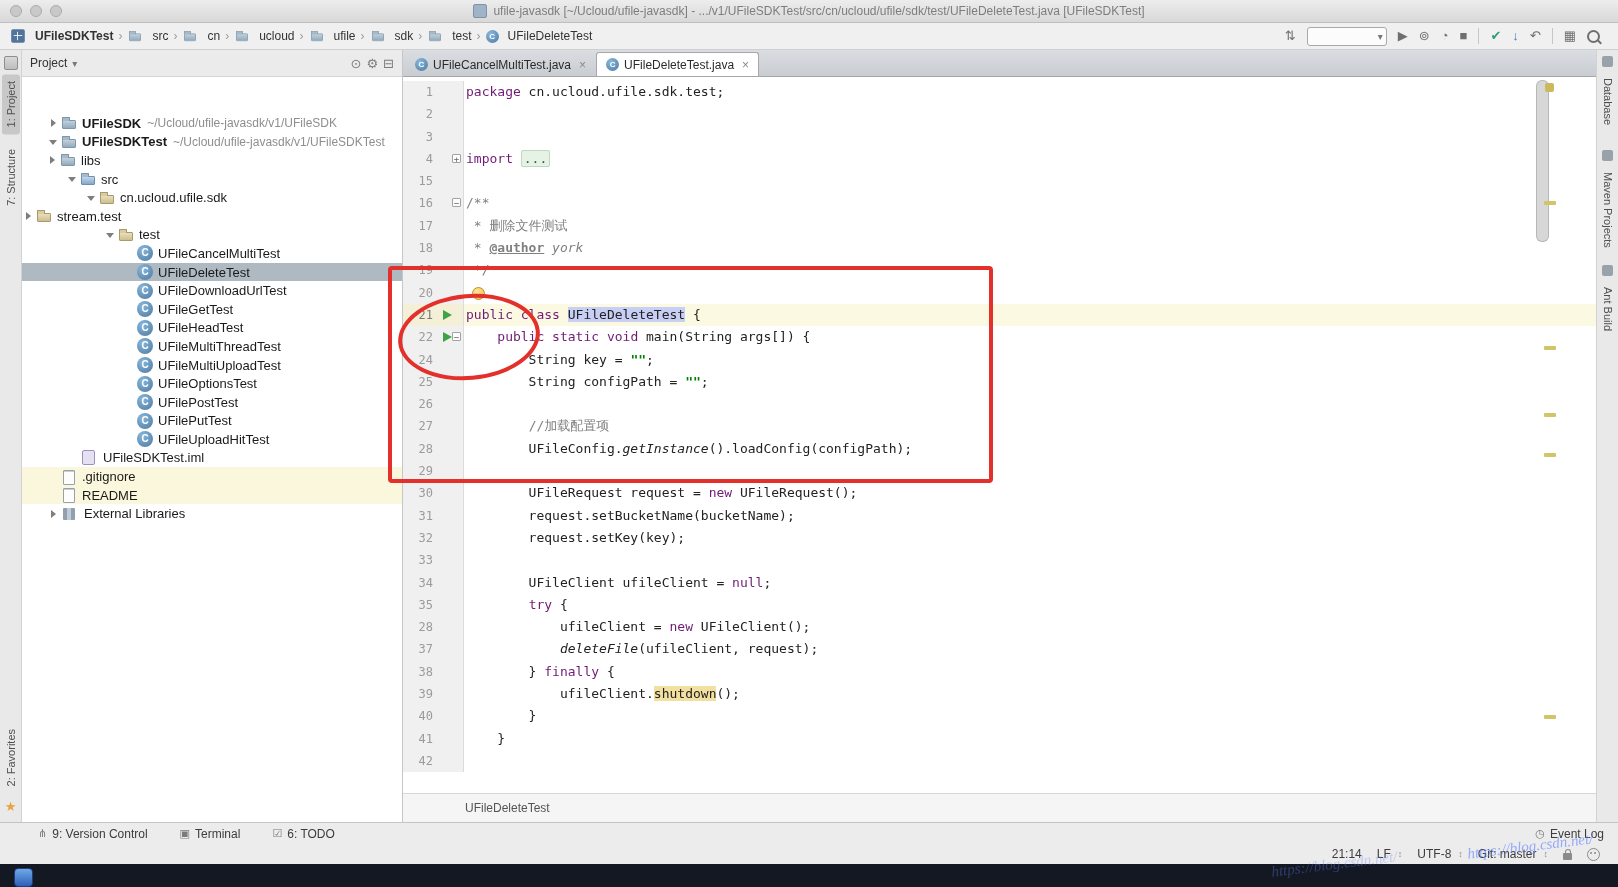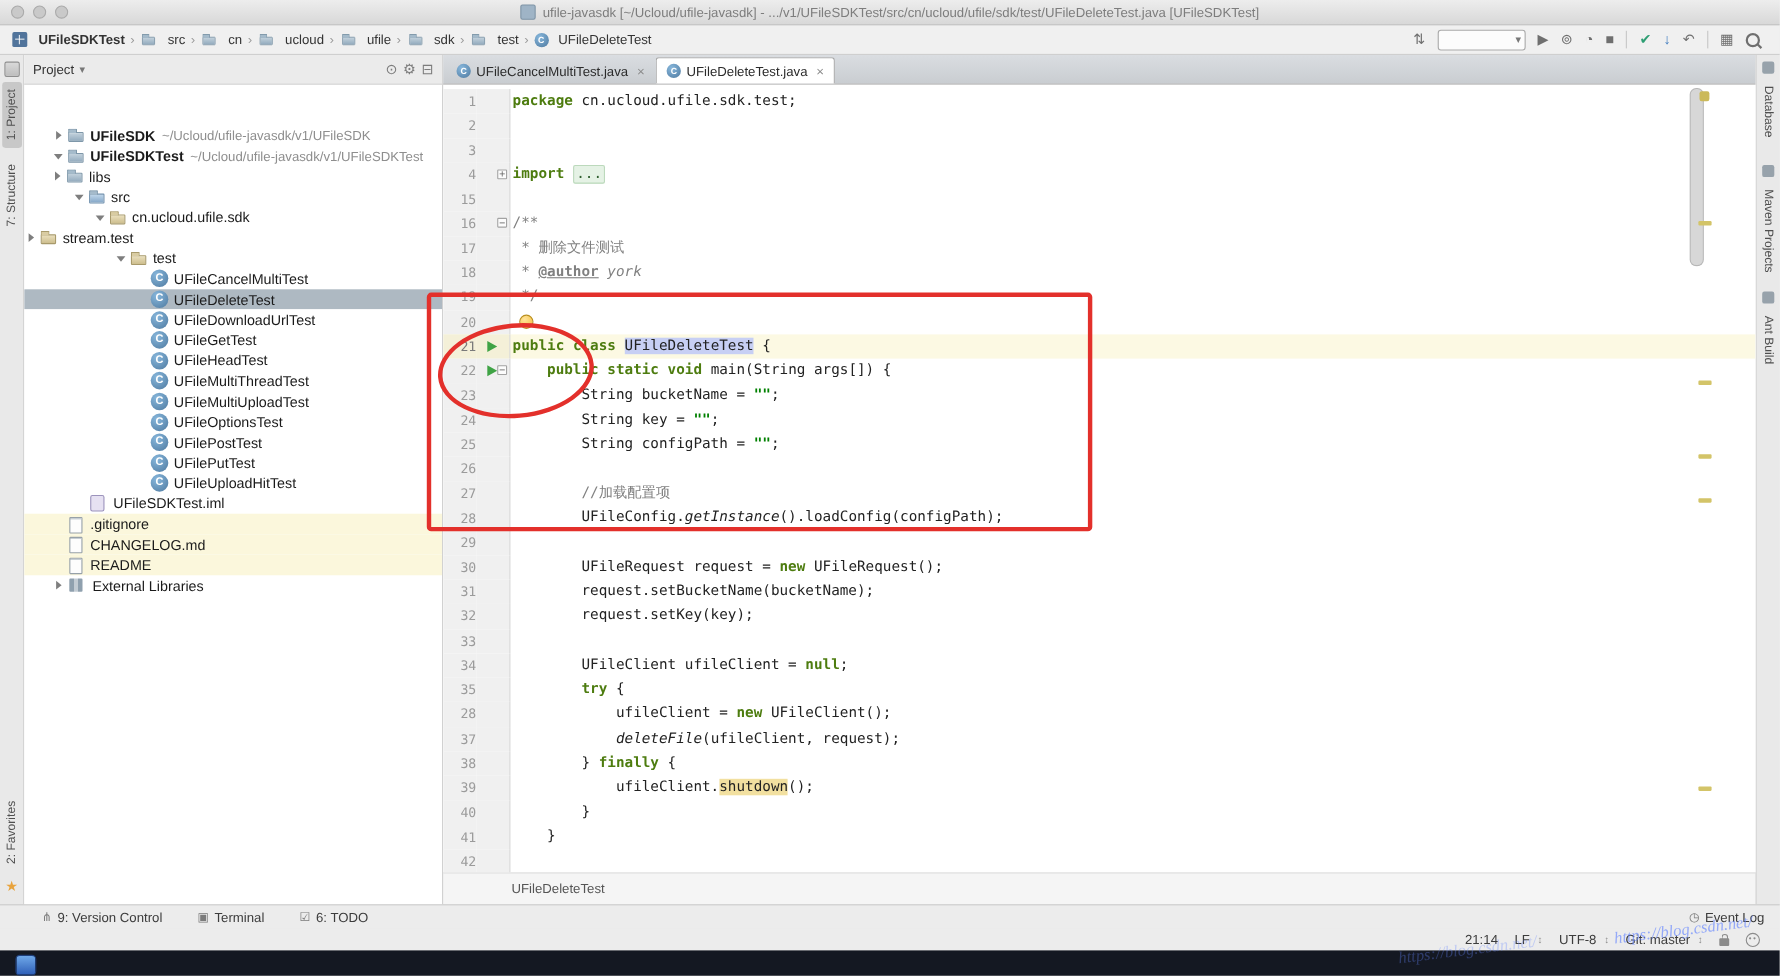--- a/index.html
+++ b/index.html
@@ -97,21 +97,21 @@
   .crow.caret{background:#FCF9E3;}
   .ln{width:26px;flex:none;text-align:right;color:#9B9B9B;font-size:12px;background:#F0F0F0;padding-left:4px;}
   .crow.caret .ln{background:#F4F0D8;color:#7A7A7A;}
   .gut{width:30px;flex:none;background:#F0F0F0;border-right:1px solid #DBDBDB;position:relative;}
   .crow.caret .gut{background:#F4F0D8;}
   .run{position:absolute;left:10px;top:6px;border-left:9px solid #3FA345;border-top:5.5px solid transparent;
        border-bottom:5.5px solid transparent;}
   .fold-mark{position:absolute;right:2px;top:6px;width:9px;height:9px;border:1px solid #A3A3A3;background:#FCFCFC;
              color:#666;font:9px/8px "DejaVu Sans Mono",monospace;text-align:center;box-sizing:border-box;border-radius:1px;}
   .codeline{flex:1;white-space:pre;padding-left:2px;}
-  .tok-kw{color:#4d7c0f;font-weight:bold;}
+  .tok-kw{color:#701a75;font-weight:normal;}
   .tok-str{color:#008000;font-weight:bold;}
   .tok-cmt,.tok-doc{color:#808080;}
   .tok-doctag{color:#808080;font-weight:bold;text-decoration:underline;}
   .tok-docit{color:#808080;font-style:italic;}
   .tok-it{font-style:italic;}
   .tok-hlid{background:#C7CFF4;}
   .tok-hlu{background:#F2E0A0;}
   .tok-fold{background:#E5F2E5;border:1px solid #BCD9BC;border-radius:2px;padding:0 2px;color:#2F5F2F;}
   .bulb{display:inline-block;width:11px;height:11px;border-radius:50%;margin:0 4px 0 6px;
         background:radial-gradient(circle at 35% 30%,#FFE49A,#F5BE3C);border:1px solid #B98F1F;vertical-align:middle;}
@@ -349,25 +349,20 @@
           <span class="ico i-iml"></span>
           <span class="tname">UFileSDKTest.iml</span>
         </div>
         <div class="tree-row tint" style="padding-left: 25px;">
           <span class="arrow none"></span>
           <span class="ico i-file"></span>
           <span class="tname">.gitignore</span>
         </div>
         <div class="tree-row tint" style="padding-left: 25px;">
           <span class="arrow none"></span>
-          <span class="ico i-md"></span>
-          <span class="tname">CHANGELOG.md</span>
-        </div>
-        <div class="tree-row tint" style="padding-left: 25px;">
-          <span class="arrow none"></span>
           <span class="ico i-file"></span>
           <span class="tname">README</span>
         </div>
         <div class="tree-row" style="padding-left: 25px;">
           <span class="arrow right"></span>
           <span class="ico i-lib"></span>
           <span class="tname">External Libraries</span>
         </div>
       </div>
   </div>
@@ -450,25 +445,20 @@
           </div>
           <div class="crow">
             <span class="ln">22</span>
             <span class="gut">
               <span class="run"></span>
               <span class="fold-mark">−</span>
             </span>
             <span class="codeline"><span class="tok">    </span><span class="tok-kw">public</span><span class="tok"> </span><span class="tok-kw">static</span><span class="tok"> </span><span class="tok-kw">void</span><span class="tok"> main(String args[]) {</span></span>
           </div>
           <div class="crow">
-            <span class="ln">23</span>
-            <span class="gut"></span>
-            <span class="codeline"><span class="tok">        String bucketName = </span><span class="tok-str">""</span><span class="tok">;</span></span>
-          </div>
-          <div class="crow">
             <span class="ln">24</span>
             <span class="gut"></span>
             <span class="codeline"><span class="tok">        String key = </span><span class="tok-str">""</span><span class="tok">;</span></span>
           </div>
           <div class="crow">
             <span class="ln">25</span>
             <span class="gut"></span>
             <span class="codeline"><span class="tok">        String configPath = </span><span class="tok-str">""</span><span class="tok">;</span></span>
           </div>
           <div class="crow">

